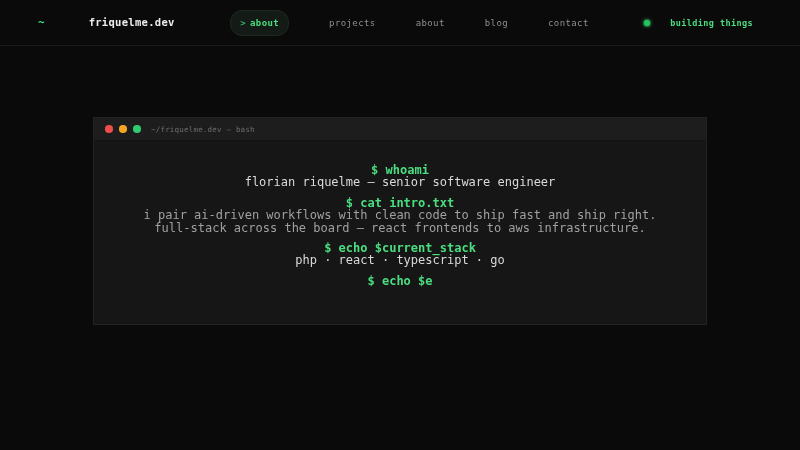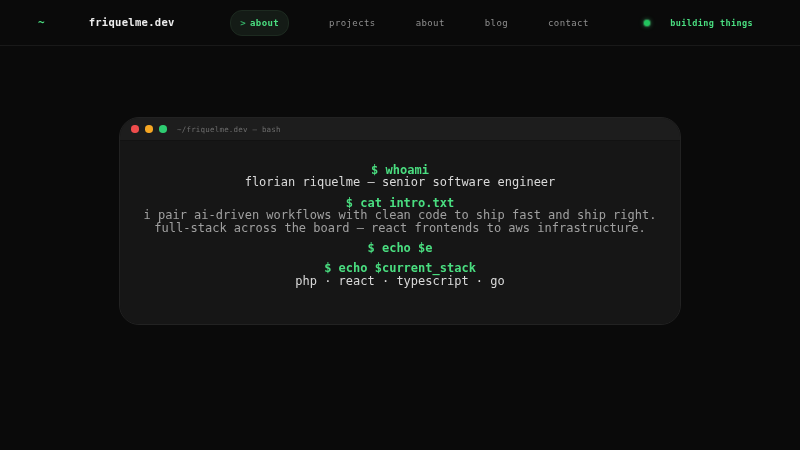--- a/index.html
+++ b/index.html
@@ -46,23 +46,23 @@
   .status .dot {
     width: 6px; height: 6px; border-radius: 50%;
     background: #22c55e;
     box-shadow: 0 0 5px rgba(74,222,128,0.65), 0 0 1px 1px rgba(74,222,128,0.35);
   }
   .status .status-text { color: #4ade80; font-size: 8.5px; font-weight: bold; letter-spacing: 0.4px; }
 
   
   .main { padding-top: 71px; }
   .terminal {
-    width: 562px;
+    width: 614px;
     margin: 0 auto;
-    border-radius: 20px;
+    border-radius: 0;
     overflow: hidden;
     border: 1px solid #222222;
     background: #161616;
   }
   .term-header {
     height: 23px;
     background: #1d1d1d;
     display: flex;
     align-items: center;
     padding-left: 11px;
@@ -122,23 +122,23 @@
           <div class="group">
             <div class="line cmd">$ whoami</div>
             <div class="line out-bright">florian riquelme — senior software engineer</div>
           </div>
           <div class="group">
             <div class="line cmd">$ cat intro.txt</div>
             <div class="line out-dim">i pair ai-driven workflows with clean code to ship fast and ship right.</div>
             <div class="line out-dim">full-stack across the board — react frontends to aws infrastructure.</div>
           </div>
           <div class="group">
-            <div class="line cmd">$ echo $e</div>
+            <div class="line cmd">$ echo $current_stack</div>
+            <div class="line out-bright">php · react · typescript · go</div>
           </div>
           <div class="group">
-            <div class="line cmd">$ echo $current_stack</div>
-            <div class="line out-bright">php · react · typescript · go</div>
+            <div class="line cmd">$ echo $e</div>
           </div>
         </div>
     </div>
   </main>
 
 </div>
 
 </body></html>

